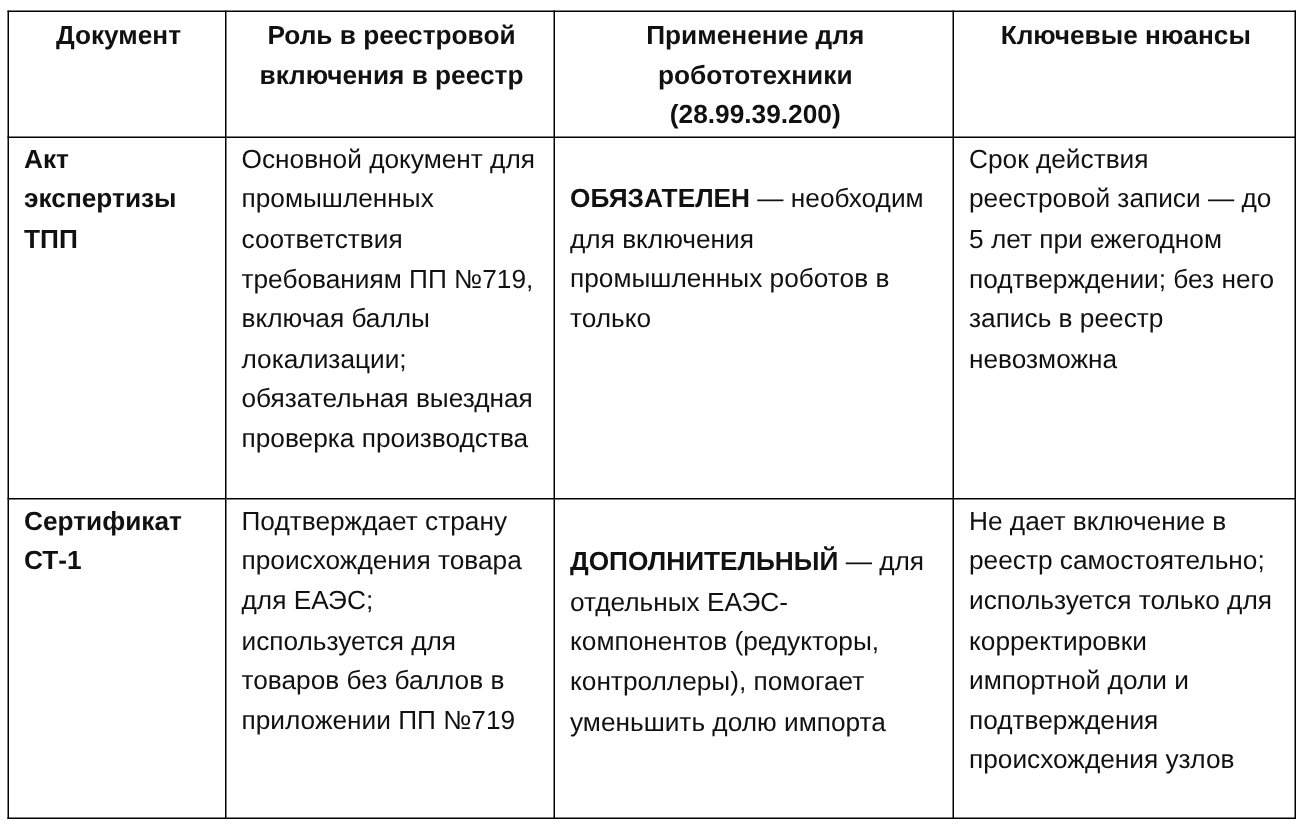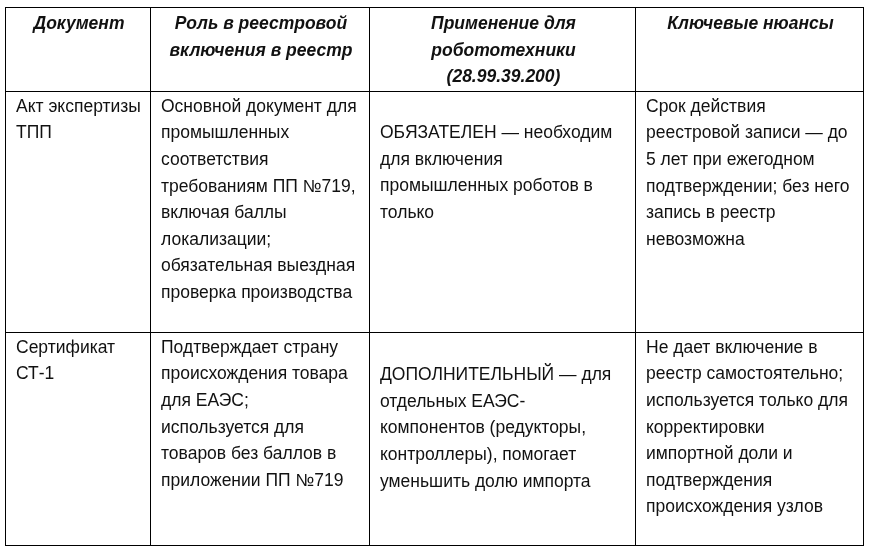--- a/index.html
+++ b/index.html
@@ -4,29 +4,29 @@
   <style>
     html, body { margin: 0; padding: 0; background: #ffffff; }
     body { width: 872px; height: 550px; position: relative; overflow: hidden;
            font-family: "Liberation Sans", sans-serif; color: #111111; }
     table { position: absolute; left: 5px; top: 7px; border-collapse: collapse;
             table-layout: fixed; width: 858px; }
     td, th { border: 1.5px solid #000; vertical-align: top; font-size: 17.5px;
              line-height: 26.6px; padding: 0 8px 0 10px; text-align: left; }
     th { font-weight: bold; text-align: center; padding-top: 2px; padding-bottom: 1px; }
     col.c1 { width: 145px; } col.c2 { width: 219px; } col.c3 { width: 266px; } col.c4 { width: 228px; }
-    tr.hdr { height: 81px; font-style: italic; }
+    tr.hdr { height: 81px; }
     tr.r1 { height: 241px; }
     tr.r2 { height: 213px; }
-    .docname { font-weight: normal; padding-top: 1px; }
+    .docname { font-weight: bold; padding-top: 1px; }
     td.role { padding-top: 1px; }
     td.app { vertical-align: middle; }
     td.app .inner { margin-top: -30px; }
     td.nuance { padding-top: 1px; }
-    .strong { font-weight: normal; }
+    .strong { font-weight: bold; }
   </style>
 </head>
 <body>
 
 <table>
   <colgroup>
       <col class="c1">
       <col class="c2">
       <col class="c3">
       <col class="c4">

